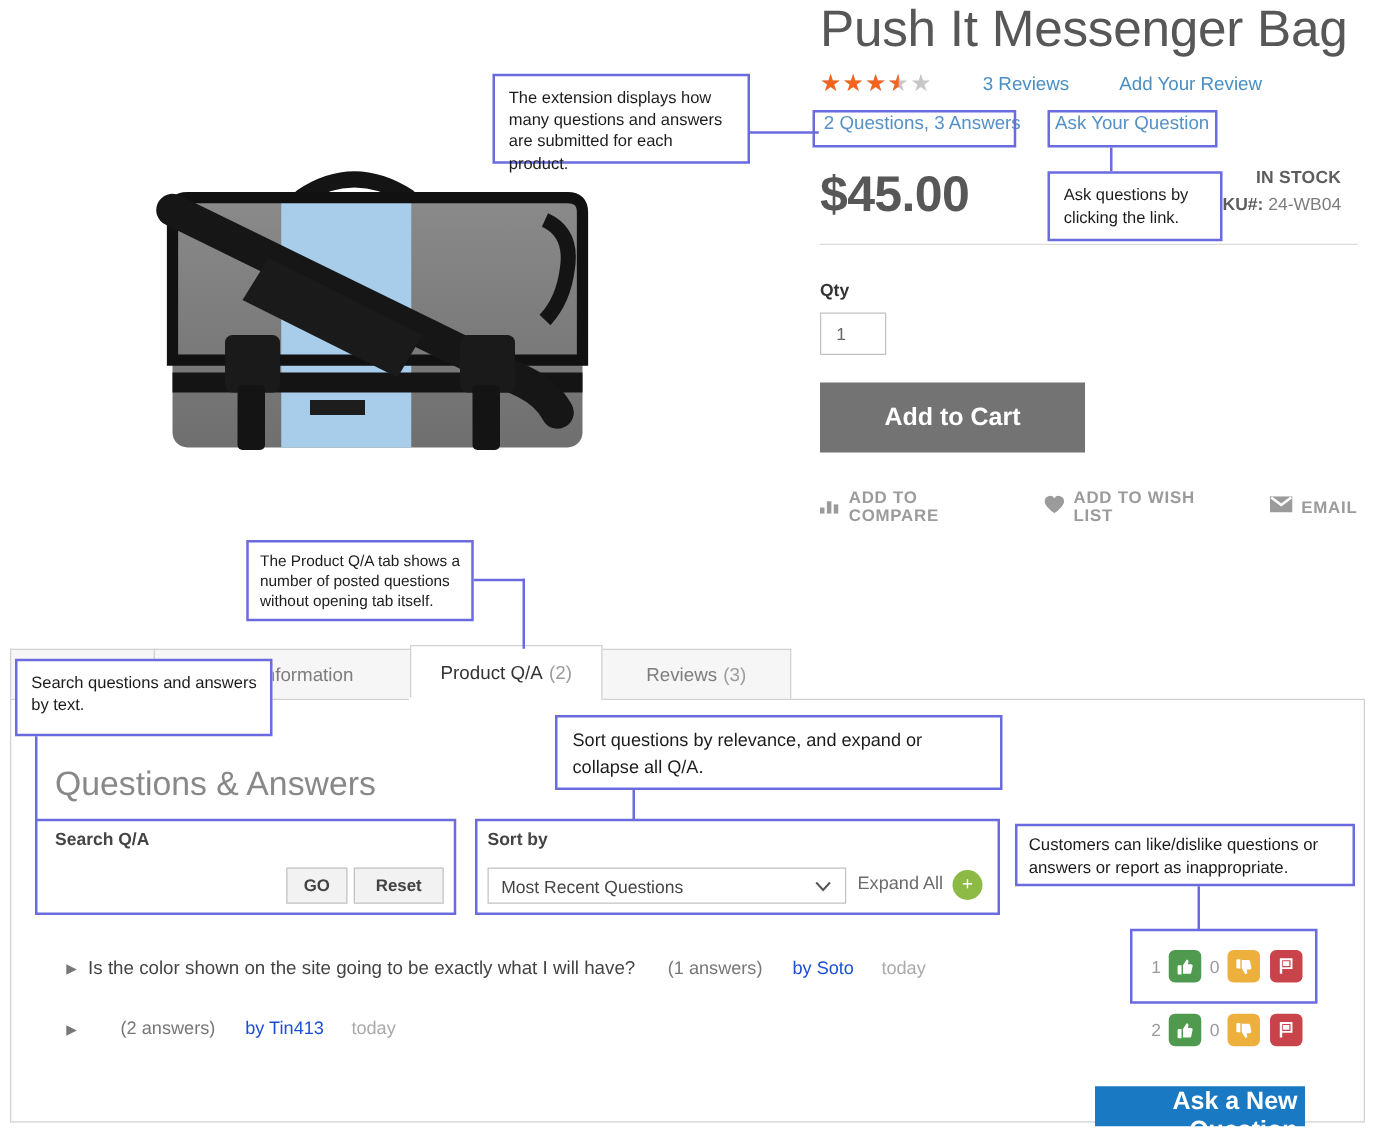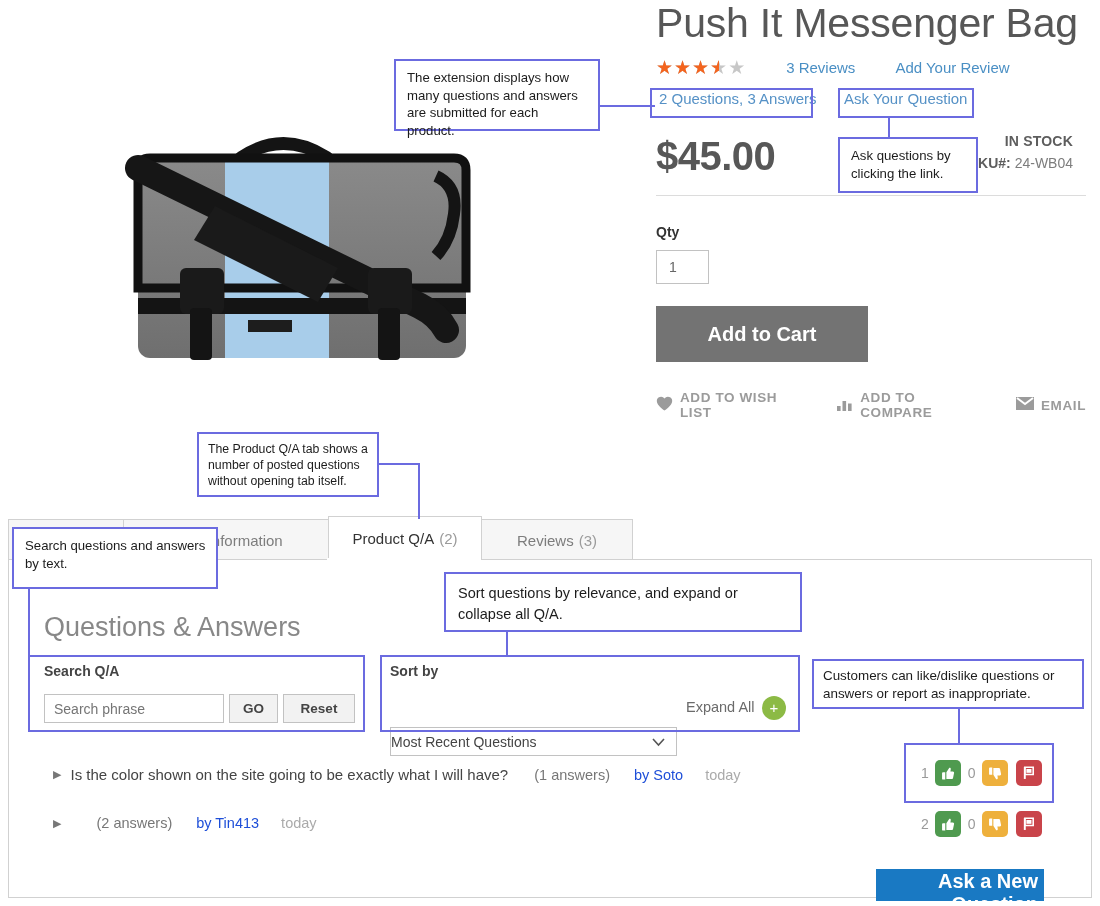--- a/index.html
+++ b/index.html
@@ -124,23 +124,23 @@
   }
   .btn-go { left: 229px; width: 49px; }
   .btn-reset { left: 283px; width: 72px; }
 
   
   .sort-label {
     position: absolute; left: 390px; top: 663px;
     font-size: 14px; font-weight: 700; color: #444;
   }
   .sort-select {
-    position: absolute; left: 390px; top: 727px; width: 287px; height: 29px;
+    position: absolute; left: 390px; top: 694px; width: 287px; height: 29px;
     border: 1px solid #c2c2c2; background: #fff; font-size: 14px; color: #444;
-    padding-left: 0; display: flex; align-items: center; cursor: pointer;
+    padding-left: 10px; display: flex; align-items: center; cursor: pointer;
   }
   .sort-select .chev {
     position: absolute; right: 11px; top: 7px; color: #555; font-size: 13px;
   }
   .expand-all {
     position: absolute; left: 686px; top: 699px; font-size: 14.5px; color: #6b6b6b; cursor: pointer;
   }
   .expand-plus {
     position: absolute; left: 762px; top: 696px; width: 24px; height: 24px;
     border-radius: 50%; background: #8cba45; color: #fff;
@@ -255,40 +255,40 @@
 
     <div class="hr-line"></div>
 
     <div class="qty-label">Qty</div>
     <input class="qty-input" value="1" style="">
     <div>
       <button class="add-to-cart">Add to Cart</button>
     </div>
 
     <div class="secondary-actions">
-      <span class="act">
-        <span class="ico">
-          <svg width="17" height="15" viewBox="0 0 17 15">
-              <path d="M8.5 14.5S0.8 9.6 0.8 5A4.2 4.2 0 0 1 8.5 2.6 4.2 4.2 0 0 1 16.2 5c0 4.6-7.7 9.5-7.7 9.5z" fill="#9b9b9b"></path>
-            </svg>
-        </span>
-        <span>ADD TO WISH LIST</span>
-      </span>
       <span class="act">
         <span class="ico">
           <svg width="16" height="14" viewBox="0 0 16 14">
             <rect x="0" y="9" width="3.6" height="5" fill="#9b9b9b"></rect>
             <rect x="5.5" y="4" width="3.6" height="10" fill="#9b9b9b"></rect>
             <rect x="11" y="6.5" width="3.6" height="7.5" fill="#9b9b9b"></rect>
           </svg>
         </span>
         <span>ADD TO COMPARE</span>
       </span>
       <span class="act">
         <span class="ico">
+          <svg width="17" height="15" viewBox="0 0 17 15">
+              <path d="M8.5 14.5S0.8 9.6 0.8 5A4.2 4.2 0 0 1 8.5 2.6 4.2 4.2 0 0 1 16.2 5c0 4.6-7.7 9.5-7.7 9.5z" fill="#9b9b9b"></path>
+            </svg>
+        </span>
+        <span>ADD TO WISH LIST</span>
+      </span>
+      <span class="act">
+        <span class="ico">
           <svg width="18" height="13" viewBox="0 0 18 13">
               <path d="M0 0h18v13H0z" fill="#9b9b9b"></path>
               <path d="M1 1l8 6 8-6" fill="none" stroke="#fff" stroke-width="2"></path>
             </svg>
         </span>
         <span>EMAIL</span>
       </span>
     </div>
   </div>
 
@@ -308,21 +308,20 @@
       <span class="tab-count">(3)</span>
     </div>
   </div>
 
   <div class="tab-panel"></div>
   <div class="panel-cover"></div>
 
   <div class="qa-heading">Questions &amp; Answers</div>
 
   <div class="search-label">Search Q/A</div>
-  <input class="search-input" placeholder="Search phrase" style="">
   <button class="btn-go">GO</button>
   <button class="btn-reset">Reset</button>
 
   <div class="sort-label">Sort by</div>
   <div class="sort-select">
     <span>Most Recent Questions</span>
     <span class="chev">
       <svg width="13" height="9" viewBox="0 0 13 9">
           <path d="M1 1l5.5 6L12 1" fill="none" stroke="#555" stroke-width="1.6"></path>
         </svg>

